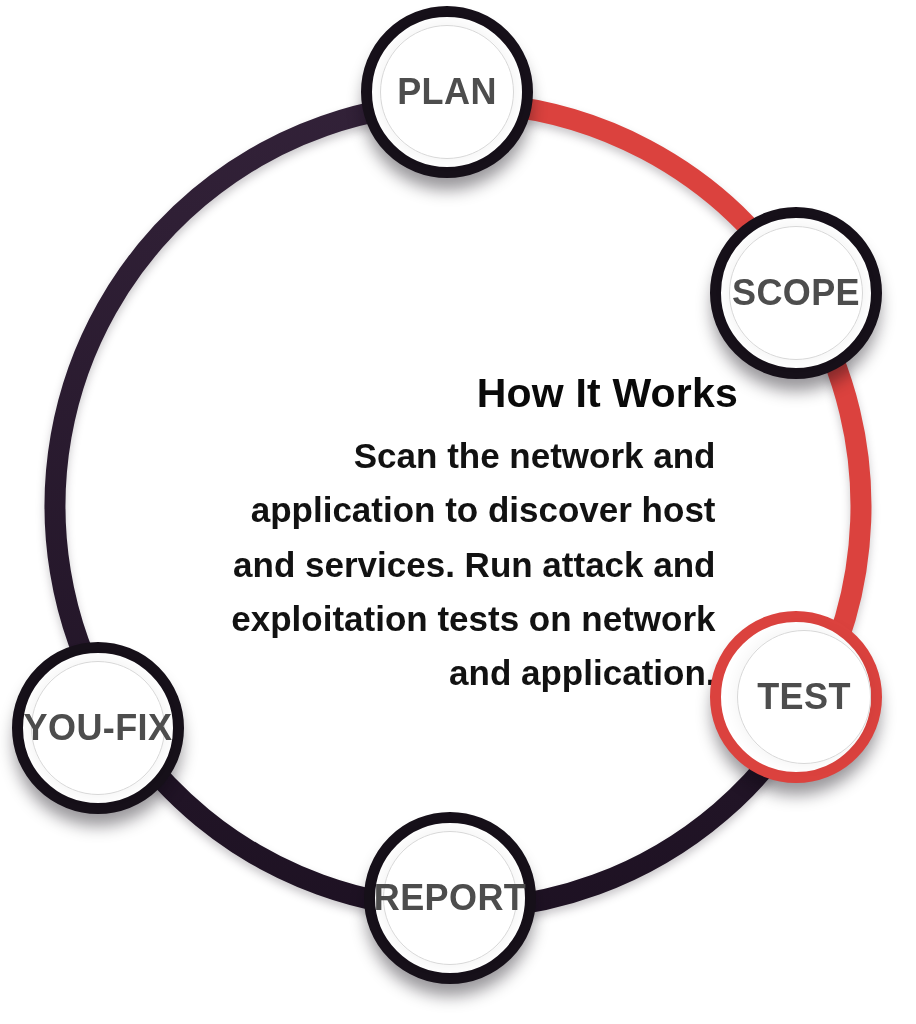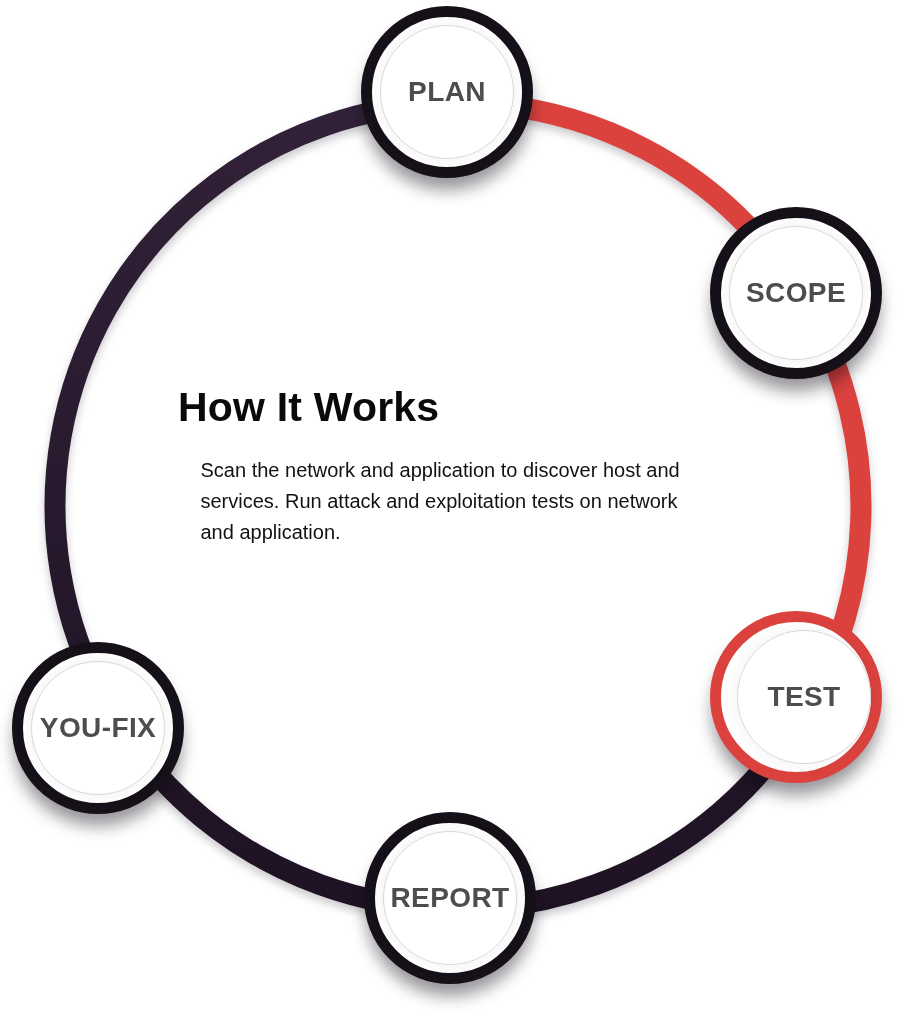--- a/index.html
+++ b/index.html
@@ -57,54 +57,54 @@
     width: 134px;
     height: 134px;
     border-radius: 50%;
     border: 1px solid var(--inner-circle);
     display: flex;
     align-items: center;
     justify-content: center;
     box-shadow: 0 0 18px rgba(0, 0, 0, 0.06);
   }
   .node-label {
-    font-size: 28px;
+    font-size: 36px;
     font-weight: 700;
     letter-spacing: 0.4px;
     color: var(--label-color);
     white-space: nowrap;
   }
   .pos-plan   { left: 361px; top: 6px;   }
   .pos-scope  { left: 710px; top: 207px; }
   .pos-test   { left: 710px; top: 611px; justify-content: flex-end; }
   .pos-report { left: 364px; top: 812px; }
   .pos-youfix { left: 12px;  top: 642px; }
   .pos-retest { left: 12px;  top: 207px; }
 
   
   .center-text {
     position: absolute;
-    top: 384px;
+    top: 370px;
     left: 50%;
     transform: translateX(-50%);
     width: 560px;
-    text-align: left;
+    text-align: right;
   }
   .center-title {
     font-size: 41px;
     font-weight: 700;
     letter-spacing: 0.2px;
     color: #0a0a0a;
     line-height: 1.15;
   }
   .center-desc {
-    margin: 24px auto 0 auto;
+    margin: 12px auto 0 auto;
     max-width: 515px;
-    font-size: 20px;
-    font-weight: 400;
+    font-size: 35px;
+    font-weight: 700;
     line-height: 1.55;
     color: var(--text-color);
   }
 </style>
 </head>
 <body>
 
 <div class="canvas">
 
   <svg class="ring-svg" viewBox="0 0 916 1024">

